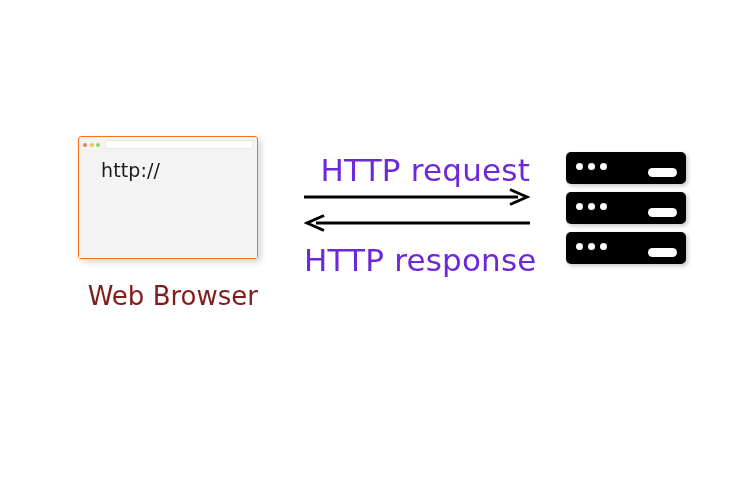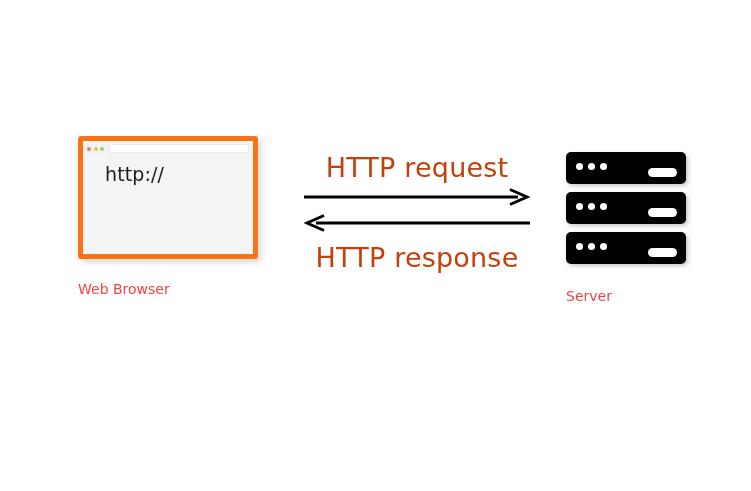--- a/index.html
+++ b/index.html
@@ -22,21 +22,21 @@
   }
 
   
   .browser-window {
     position: absolute;
     left: 78px;
     top: 136px;
     width: 180px;
     height: 123px;
     background: #f3f3f3;
-    border: 5px solid #f97316;
+    border: 1px solid #f97316;
     border-radius: 3px;
     box-sizing: border-box;
     box-shadow: 3px 3px 6px rgba(0,0,0,0.16);
   }
   .browser-titlebar {
     position: absolute;
     left: 0;
     top: 0;
     width: 100%;
     height: 15px;
@@ -84,24 +84,24 @@
     top: 7px;
     font-size: 19px;
     color: #1a1a1a;
     letter-spacing: 0.1px;
     white-space: nowrap;
   }
 
   
   .caption {
     position: absolute;
-    font-size: 14px;
-    color: #ef4444;
+    font-size: 26px;
+    color: #7f1d1d;
     white-space: nowrap;
-    text-align: left;
+    text-align: right;
   }
   .caption-browser {
     left: 78px;
     top: 281px;
     width: 180px;
   }
   .caption-server {
     left: 566px;
     top: 288px;
     width: 120px;
@@ -111,23 +111,23 @@
   .flow {
     position: absolute;
     left: 304px;
     top: 152px;
     width: 226px;
     height: 120px;
   }
   .flow-label {
     position: absolute;
     width: 226px;
-    text-align: center;
-    font-size: 27px;
-    color: #c2410c;
+    text-align: right;
+    font-size: 31px;
+    color: #6d28d9;
     white-space: nowrap;
     letter-spacing: 0.2px;
   }
   .flow-label-request { top: 0px; }
   .flow-label-response { top: 82px; margin-top: 8px; }
   .arrow-svg {
     position: absolute;
     left: 0;
     display: block;
   }
@@ -239,15 +239,14 @@
     <div class="server-unit server-unit-2">
       <div class="server-leds">
         <span class="server-led"></span>
         <span class="server-led"></span>
         <span class="server-led"></span>
       </div>
       <div class="server-bar"></div>
     </div>
   </div>
 
-  <div class="caption caption-server">Server</div>
 
 </div>
 
 </body></html>

